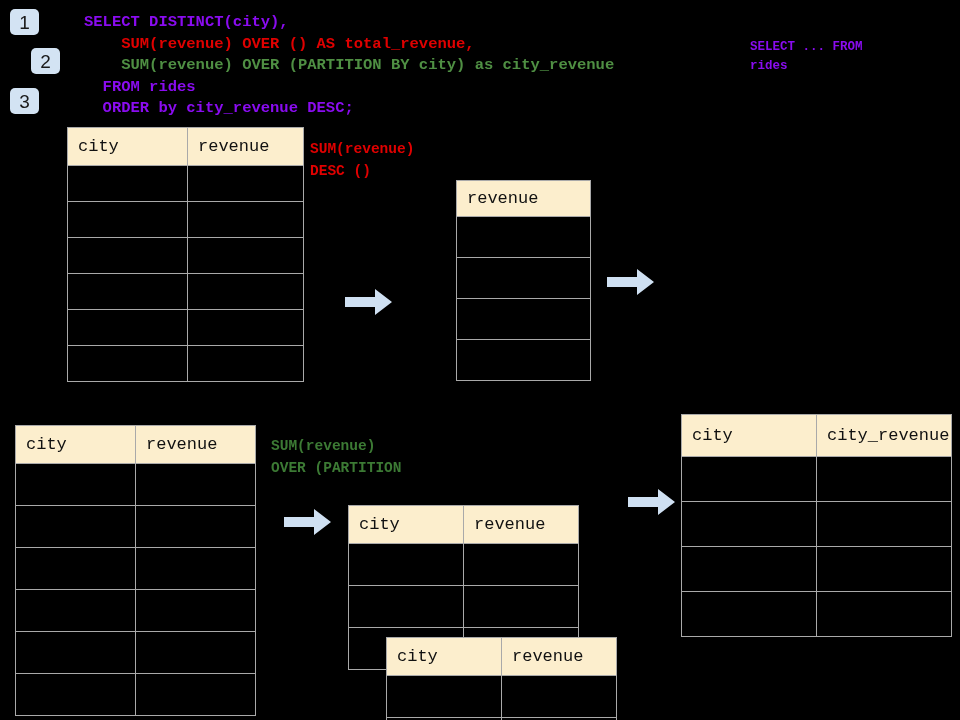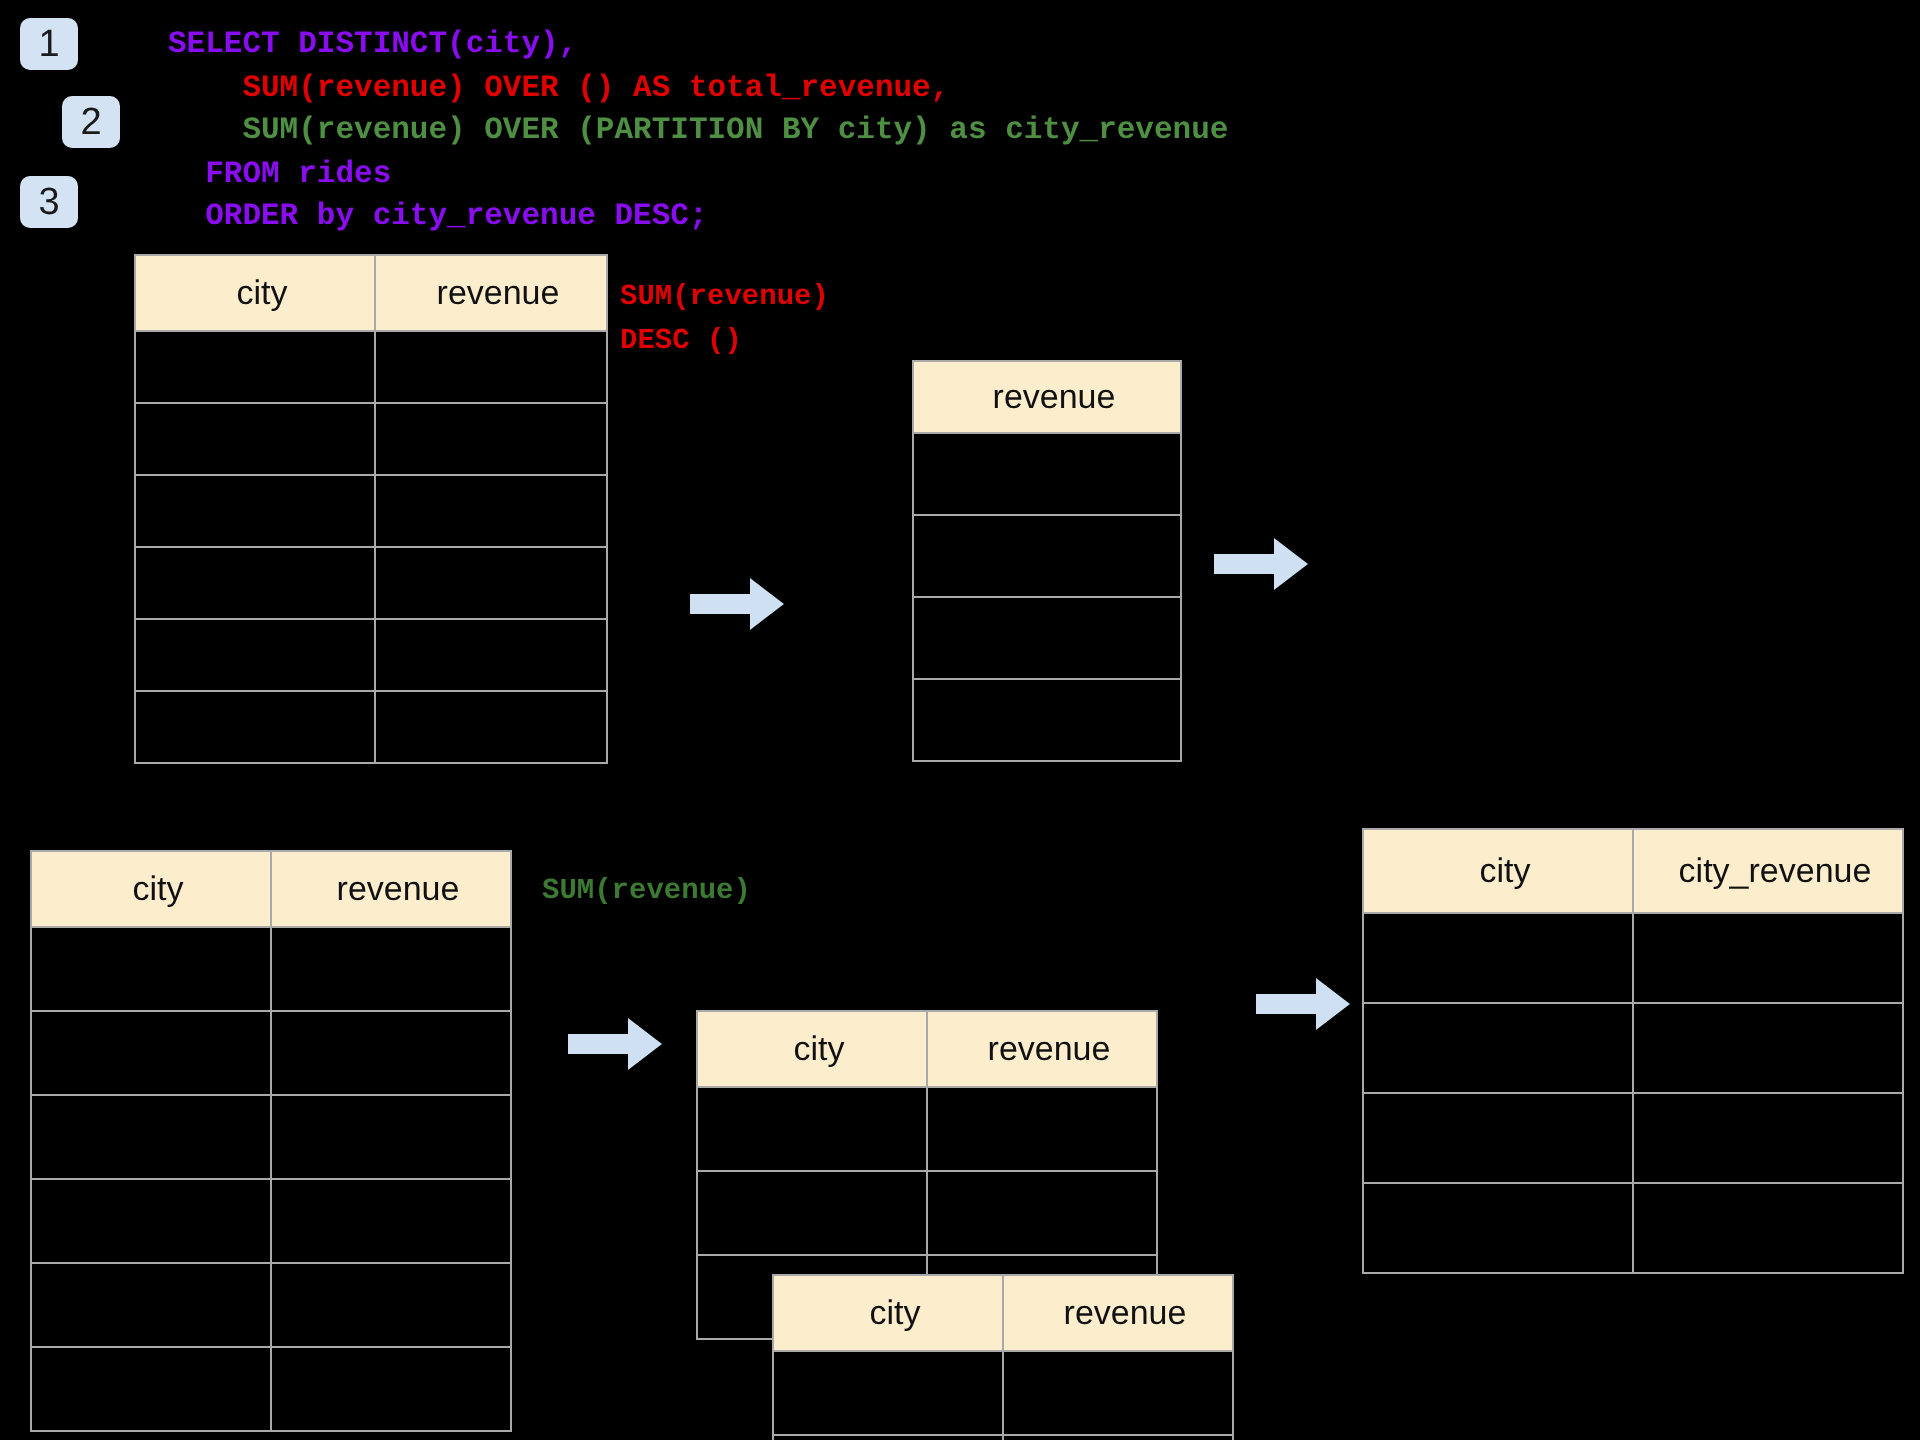--- a/index.html
+++ b/index.html
@@ -79,24 +79,24 @@
   .tbl td {
     border: 1px solid #a9a9a9;
     background: #000000;
     padding: 0;
     box-sizing: border-box;
   }
   .tbl th {
     border: 1px solid #a9a9a9;
     background: #fceecd;
     color: #111111;
-    font-family: Liberation Sans, sans-serif;
+    font-family: Liberation Mono, monospace;
     font-weight: normal;
     font-size: 17px;
-    text-align: center;
+    text-align: left;
     padding: 0 3px 0 10px;
     box-sizing: border-box;
   }
 
   
   .arrow {
     position: absolute;
   }
 </style>
 </head>
@@ -105,24 +105,25 @@
 <div id="canvas">
 
   <div id="badges-layer">
       <div class="step-badge" style="left: 10px; top: 9px; width: 29px; height: 26px;">1</div>
       <div class="step-badge" style="left: 31px; top: 48px; width: 29px; height: 26px;">2</div>
       <div class="step-badge" style="left: 10px; top: 88px; width: 29px; height: 26px;">3</div>
     </div>
 
   <div class="sql-block" id="sql-block" style="left: 84px; top: 12px;"><span class="sql-line c-purple">SELECT DISTINCT(city),</span><span class="sql-line c-red">    SUM(revenue) OVER () AS total_revenue,</span><span class="sql-line c-green">    SUM(revenue) OVER (PARTITION BY city) as city_revenue</span><span class="sql-line c-purple">  FROM rides</span><span class="sql-line c-purple">  ORDER by city_revenue DESC;</span></div>
 
+  <div class="side-note" id="side-note" style="left: 750px; top: 38px;"><div>SELECT ... FROM</div><div>rides</div></div>
 
   <div id="callouts-layer">
       <div class="callout red" style="left: 310px; top: 138px;"><div>SUM(revenue)</div><div>DESC ()</div></div>
-      <div class="callout green" style="left: 271px; top: 435px;"><div>SUM(revenue)</div></div>
+      <div class="callout green" style="left: 271px; top: 435px;"><div>SUM(revenue)</div><div>OVER (PARTITION</div></div>
     </div>
 
   <div id="arrows-layer">
       <div class="arrow" style="left: 345px; top: 288px; width: 48px; height: 28px;"><svg width="48" height="28" viewBox="0 0 48 28">
           <polygon points="0,9 30,9 30,1 47,14 30,27 30,19 0,19" fill="#cfe0f2"></polygon>
         </svg></div>
       <div class="arrow" style="left: 607px; top: 268px; width: 48px; height: 28px;"><svg width="48" height="28" viewBox="0 0 48 28">
           <polygon points="0,9 30,9 30,1 47,14 30,27 30,19 0,19" fill="#cfe0f2"></polygon>
         </svg></div>
       <div class="arrow" style="left: 284px; top: 508px; width: 48px; height: 28px;"><svg width="48" height="28" viewBox="0 0 48 28">

